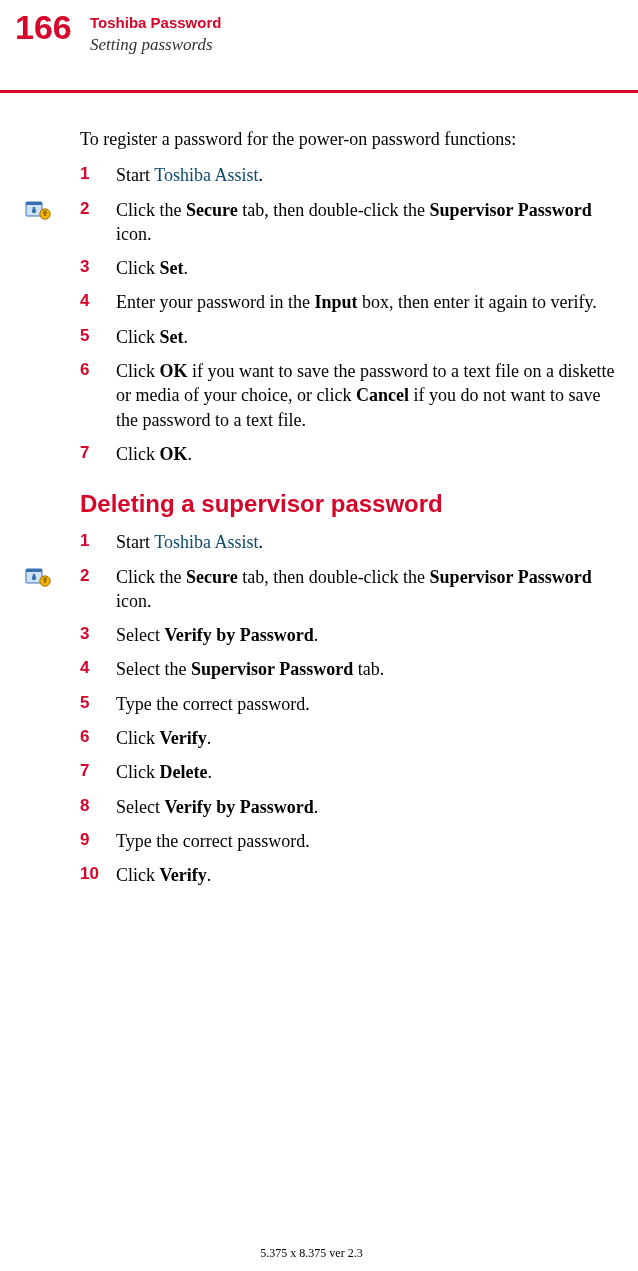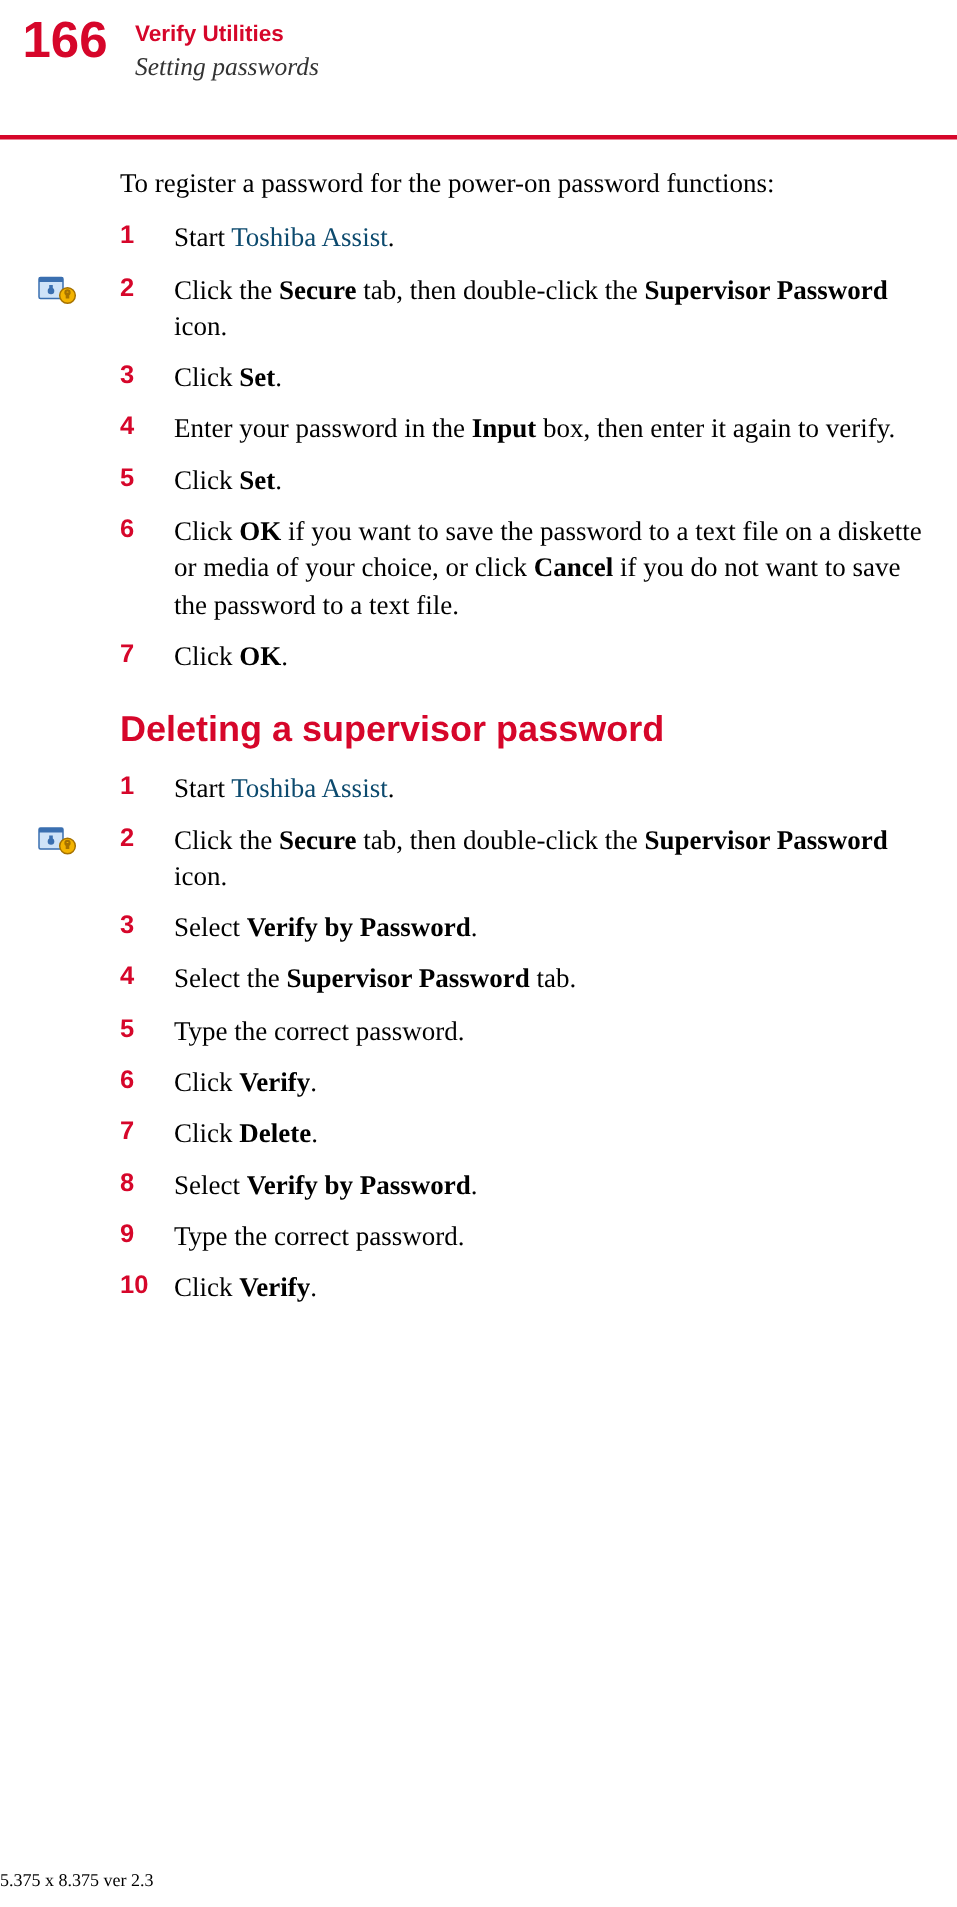--- a/index.html
+++ b/index.html
@@ -45,21 +45,21 @@
   }
   .header-rule {
     position: absolute;
     left: 0;
     top: 90px;
     width: 638px;
     height: 3px;
     background: #d6062a;
   }
   .content {
-    margin-top: 25px;
+    margin-top: 42px;
     padding: 0 20px 0 80px;
   }
   .body-text {
     font-size: 18px;
     color: #000;
     margin: 12px 0;
     line-height: 1.35;
   }
   .step {
     display: flex;
@@ -95,31 +95,32 @@
     top: 2px;
     width: 28px;
     height: 20px;
   }
   .margin-icon svg { display: block; }
   .footer {
     position: absolute;
     bottom: 10px;
     left: 0;
     width: 623px;
+    text-align: center;
     font-size: 12px;
     color: #000;
     font-family: Georgia, serif;
   }
 </style>
 </head>
 <body>
 
 <div class="header">
   <div class="page-number">166</div>
-  <div class="header-title">Verify Utilities</div>
+  <div class="header-title">Toshiba Password</div>
   <div class="header-subtitle">Setting passwords</div>
 </div>
 <div class="header-rule"></div>
 
 <div class="content">
   <p class="body-text">To register a password for the power-on password functions:</p>
   <div id="steps-a">
       <div class="step">
         <span class="step-num">1</span>
         <span class="step-text"><span>Start </span><span class="link">Toshiba Assist</span><span>.</span></span>

